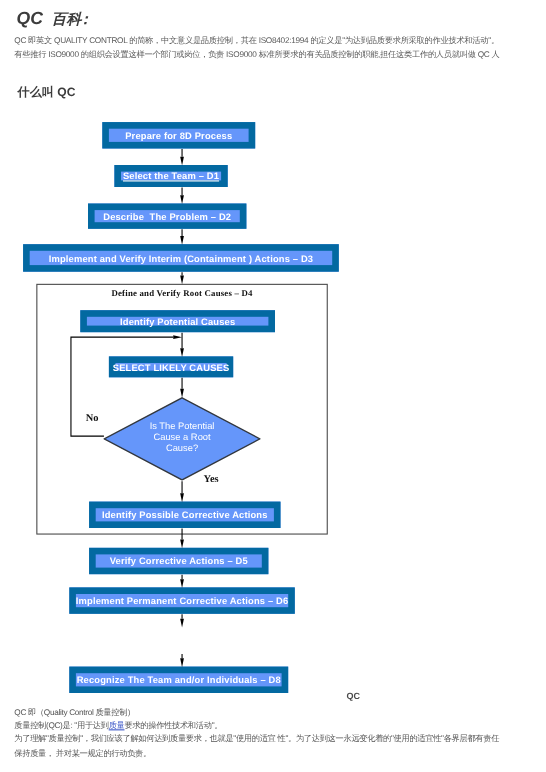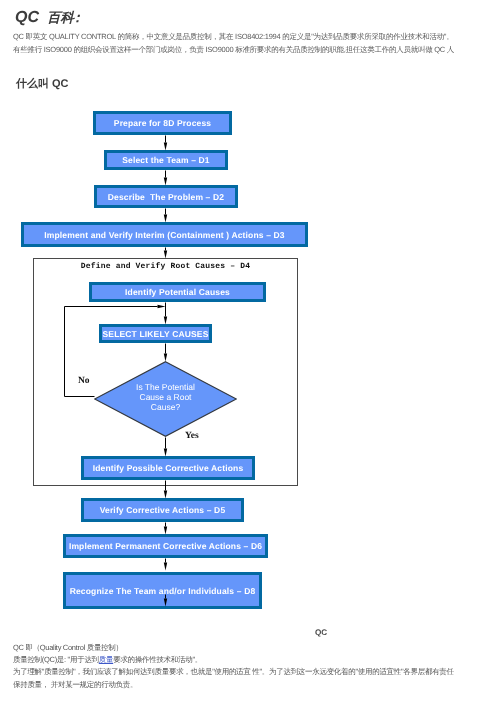--- a/index.html
+++ b/index.html
@@ -12,26 +12,26 @@
               color:#3c3c3c;letter-spacing:.1px;white-space:pre;font-style:italic;}
   #page-title .cjk{font-size:13.5px;}
   #page-title .colon{font-size:13.5px;margin-left:-3.5px;}
   #intro{position:absolute;left:13px;top:31px;width:478px;font-size:7.5px;
          color:#5a5a5a;line-height:12.5px;white-space:nowrap;letter-spacing:-0.26px;}
   #section-title{position:absolute;left:16px;top:77px;font-size:11px;font-weight:bold;
                  color:#3c3c3c;white-space:pre;}
 
   
   .fc{position:absolute;left:0;top:0;width:496px;height:702px;}
-  .node{position:absolute;background:#6596fa;border:3px solid #0369a1;color:#ffffff;
+  .node{position:absolute;background:#6596fa;border:6px solid #0369a1;color:#ffffff;
         font-size:8.5px;font-weight:bold;box-sizing:border-box;
         display:flex;align-items:center;justify-content:center;text-align:center;
         letter-spacing:.15px;line-height:10px;white-space:pre;}
   .group{position:absolute;border:1px solid #4a4a4a;box-sizing:border-box;background:transparent;}
-  .grouplabel{position:absolute;font-family:Liberation Mono, monospace;
+  .grouplabel{position:absolute;font-family:Liberation Serif, serif;
               font-weight:bold;font-size:8px;color:#111;white-space:nowrap;letter-spacing:.18px;}
   .edgelabel{position:absolute;font-family:"Liberation Serif","DejaVu Serif",serif;
              font-weight:bold;font-size:9.5px;color:#111;white-space:nowrap;line-height:9.5px;}
   .diamond-wrap{position:absolute;}
   .diamond-wrap svg{display:block;}
   .dtext{position:absolute;left:0;top:0;width:100%;height:100%;display:flex;
          align-items:center;justify-content:center;color:#fff;font-size:8.5px;
          font-weight:normal;text-align:center;line-height:10px;padding-bottom:4px;box-sizing:border-box;}
 
   #qc-caption{position:absolute;font-size:8.2px;font-weight:bold;color:#4a4a4a;white-space:nowrap;}
@@ -49,29 +49,29 @@
   <div id="intro">
     <div>QC 即英文 QUALITY CONTROL 的简称，中文意义是品质控制，其在 ISO8402:1994 的定义是"为达到品质要求所采取的作业技术和活动"。</div>
     <div>有些推行 ISO9000 的组织会设置这样一个部门或岗位，负责 ISO9000 标准所要求的有关品质控制的职能,担任这类工作的人员就叫做 QC 人</div>
   </div>
   <div id="section-title">什么叫 QC</div>
 
   <div class="fc" id="flowchart">
       <div class="group" style="left: 33px; top: 258px; width: 265px; height: 228px;"></div>
       <div class="grouplabel" style="left: 0px; top: 262px; width: 331px; text-align: center;">Define and Verify Root Causes – D4</div>
       <div class="node" style="left: 93px; top: 111px; width: 139px; height: 24px;">Prepare for 8D Process</div>
-      <div class="node" style="left: 104px; top: 150px; width: 124px; height: 20px;">Select the Team – D1</div>
-      <div class="node" style="left: 94px; top: 185px; width: 144px; height: 23px;">Describe  The Problem – D2</div>
+      <div class="node" style="left: 104px; top: 150px; width: 103px; height: 20px; text-decoration: underline;">Select the Team – D1</div>
+      <div class="node" style="left: 80px; top: 185px; width: 144px; height: 23px;">Describe  The Problem – D2</div>
       <div class="node" style="left: 21px; top: 222px; width: 287px; height: 25px;">Implement and Verify Interim (Containment ) Actions – D3</div>
-      <div class="node" style="left: 89px; top: 282px; width: 177px; height: 20px;">Identify Potential Causes</div>
+      <div class="node" style="left: 73px; top: 282px; width: 177px; height: 20px;">Identify Potential Causes</div>
       <div class="node" style="left: 99px; top: 324px; width: 113px; height: 19px;">SELECT LIKELY CAUSES</div>
       <div class="node" style="left: 81px; top: 456px; width: 174px; height: 24px;">Identify Possible Corrective Actions</div>
       <div class="node" style="left: 81px; top: 498px; width: 163px; height: 24px;">Verify Corrective Actions – D5</div>
       <div class="node" style="left: 63px; top: 534px; width: 205px; height: 24px;">Implement Permanent Corrective Actions – D6</div>
-      <div class="node" style="left: 63px; top: 572px; width: 199px; height: 37px;">Recognize The Team and/or Individuals – D8</div>
+      <div class="node" style="left: 63px; top: 606px; width: 199px; height: 24px;">Recognize The Team and/or Individuals – D8</div>
       <div class="diamond-wrap" style="left: 94px; top: 361px; width: 143px; height: 76px;">
         <svg width="143" height="76">
           <polygon points="71.5,0.7 142.3,38 71.5,75.3 0.7,38" fill="#6596fa" stroke="#33383f" stroke-width="1.2"></polygon>
         </svg>
         <div class="dtext">
           <div>
             <div>Is The Potential</div>
             <div>Cause a Root</div>
             <div>Cause?</div>
           </div>

